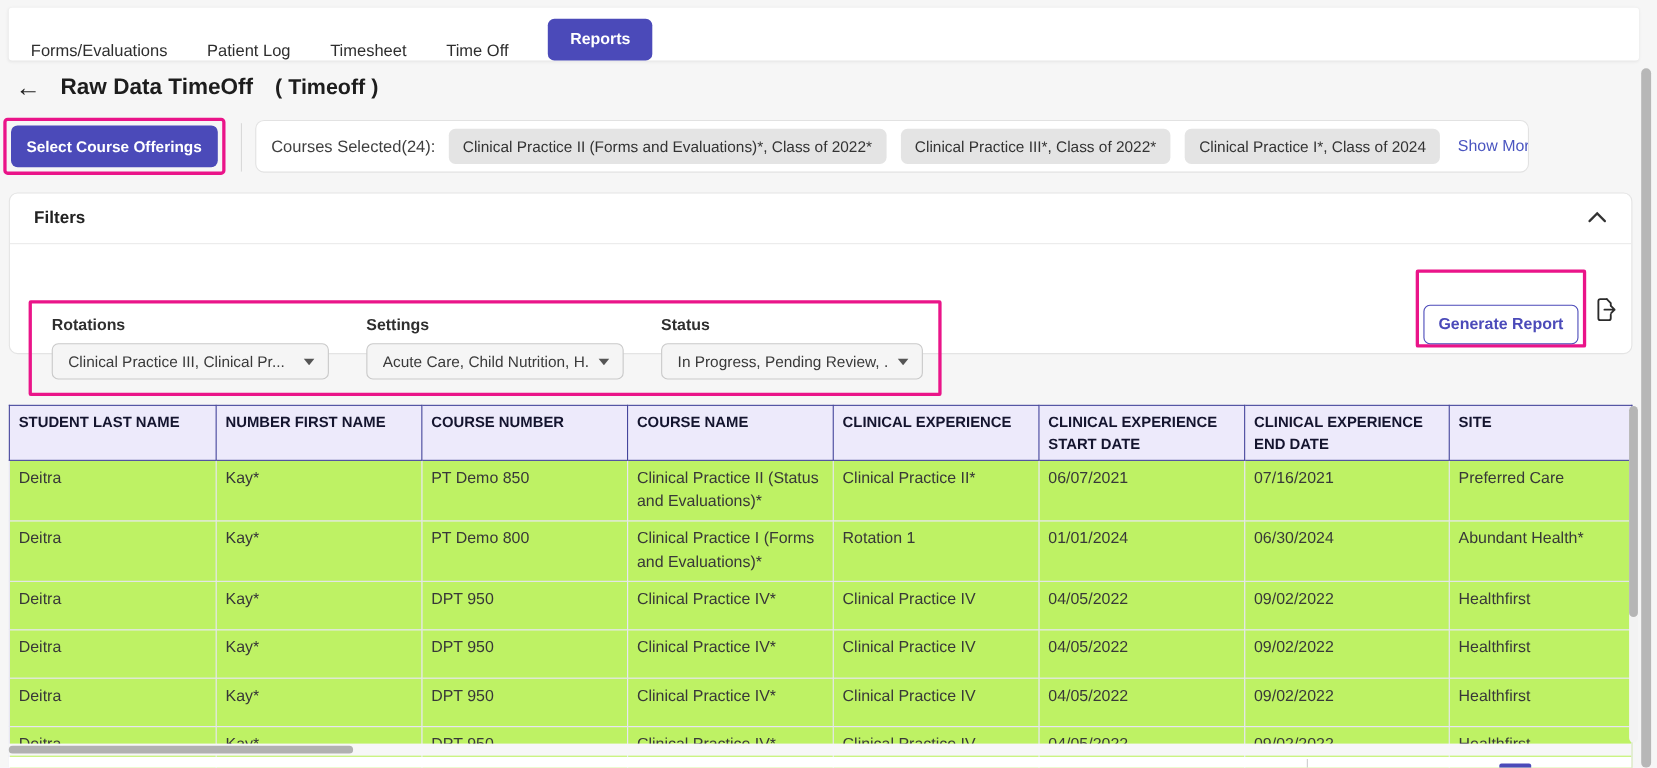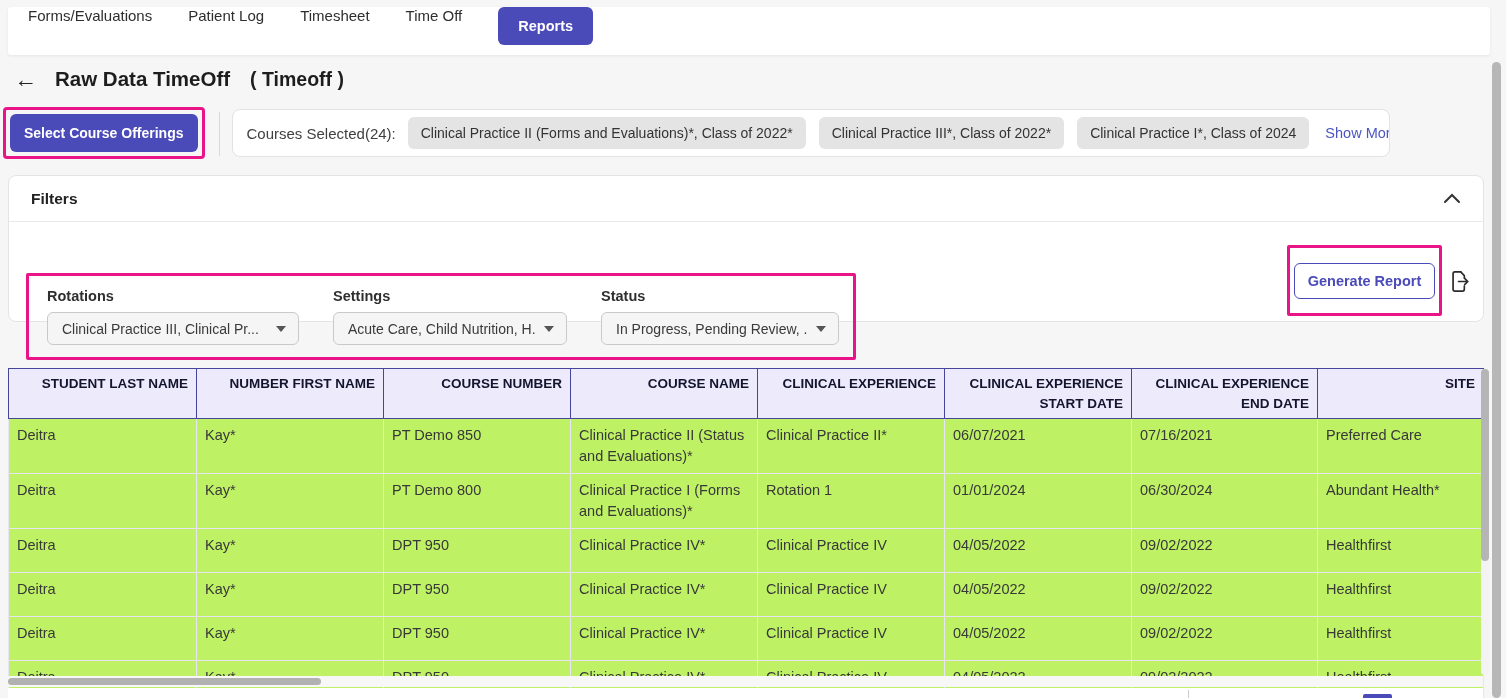--- a/index.html
+++ b/index.html
@@ -14,21 +14,21 @@
   body{
     position:relative;
     background:#f6f6f6;
     font-family:"Liberation Sans","DejaVu Sans",sans-serif;
     color:#333;
   }
   
   .topnav{
     position:absolute;left:8px;top:7px;width:1482px;height:48px;
     background:#fff;border-radius:3px;box-shadow:0 1px 3px rgba(0,0,0,.07);
-    display:flex;align-items:flex-start;padding-left:20px;gap:36px;
+    display:flex;align-items:flex-end;padding-left:20px;gap:36px;
   }
   .nav-tab{font-size:15px;color:#2e2e2e;cursor:pointer;white-space:nowrap;}
   .nav-tab.active{
     background:var(--accent);color:#fff;font-weight:bold;
     padding:11px 20px;border-radius:6px;font-size:14.5px;
   }
   
   .title-row{
     position:absolute;left:14px;top:60px;height:38px;
     display:flex;align-items:center;gap:16px;
@@ -75,34 +75,34 @@
   .field-label{font-size:14.5px;font-weight:bold;color:#2f2f2f;margin-bottom:8px;}
   .select-box{
     background:#f5f5f5;border:1px solid #c9c9c9;border-radius:6px;
     height:33px;display:flex;align-items:center;justify-content:space-between;
     padding:0 12px 0 14px;font-size:14px;color:#3a3a3a;cursor:pointer;gap:8px;
   }
   .select-box .val{white-space:nowrap;overflow:hidden;}
   .generate-pink-box{
     position:absolute;right:41px;top:23px;width:155px;height:71px;
     border:3px solid var(--pink);border-radius:2px;
-    display:flex;align-items:center;justify-content:center;
+    display:flex;align-items:flex-end;justify-content:center;
   }
   .btn-outline{
     background:#fff;border:1.5px solid var(--accent);color:var(--accent);
     font-weight:bold;font-size:14.5px;border-radius:6px;padding:9px 13px;
     cursor:pointer;white-space:nowrap;
   }
   .export-icon{position:absolute;right:9px;top:46px;cursor:pointer;}
   
   .table-wrap{position:absolute;left:8px;top:368px;width:1475px;}
   table{border-collapse:collapse;table-layout:fixed;width:1475px;}
   th{
     background:var(--header-bg);border:1px solid var(--header-border);
-    font-size:13.5px;font-weight:bold;color:#14142e;text-align:right;
+    font-size:13.5px;font-weight:bold;color:#14142e;text-align:left;
     vertical-align:top;padding:5px 8px;line-height:1.45;height:42px;
   }
   td{
     background:#bef264;border:1px solid #e7e5f3;
     font-size:14.5px;color:#383838;vertical-align:top;
     padding:6px 8px;line-height:1.45;height:44px;
   }
   
   .h-scroll-track{position:absolute;left:8px;top:676px;width:1475px;height:11px;background:#f7f7f7;}
   .h-scroll-thumb{position:absolute;left:0;top:2px;width:313px;height:7px;background:#b1b1b1;border-radius:4px;}

